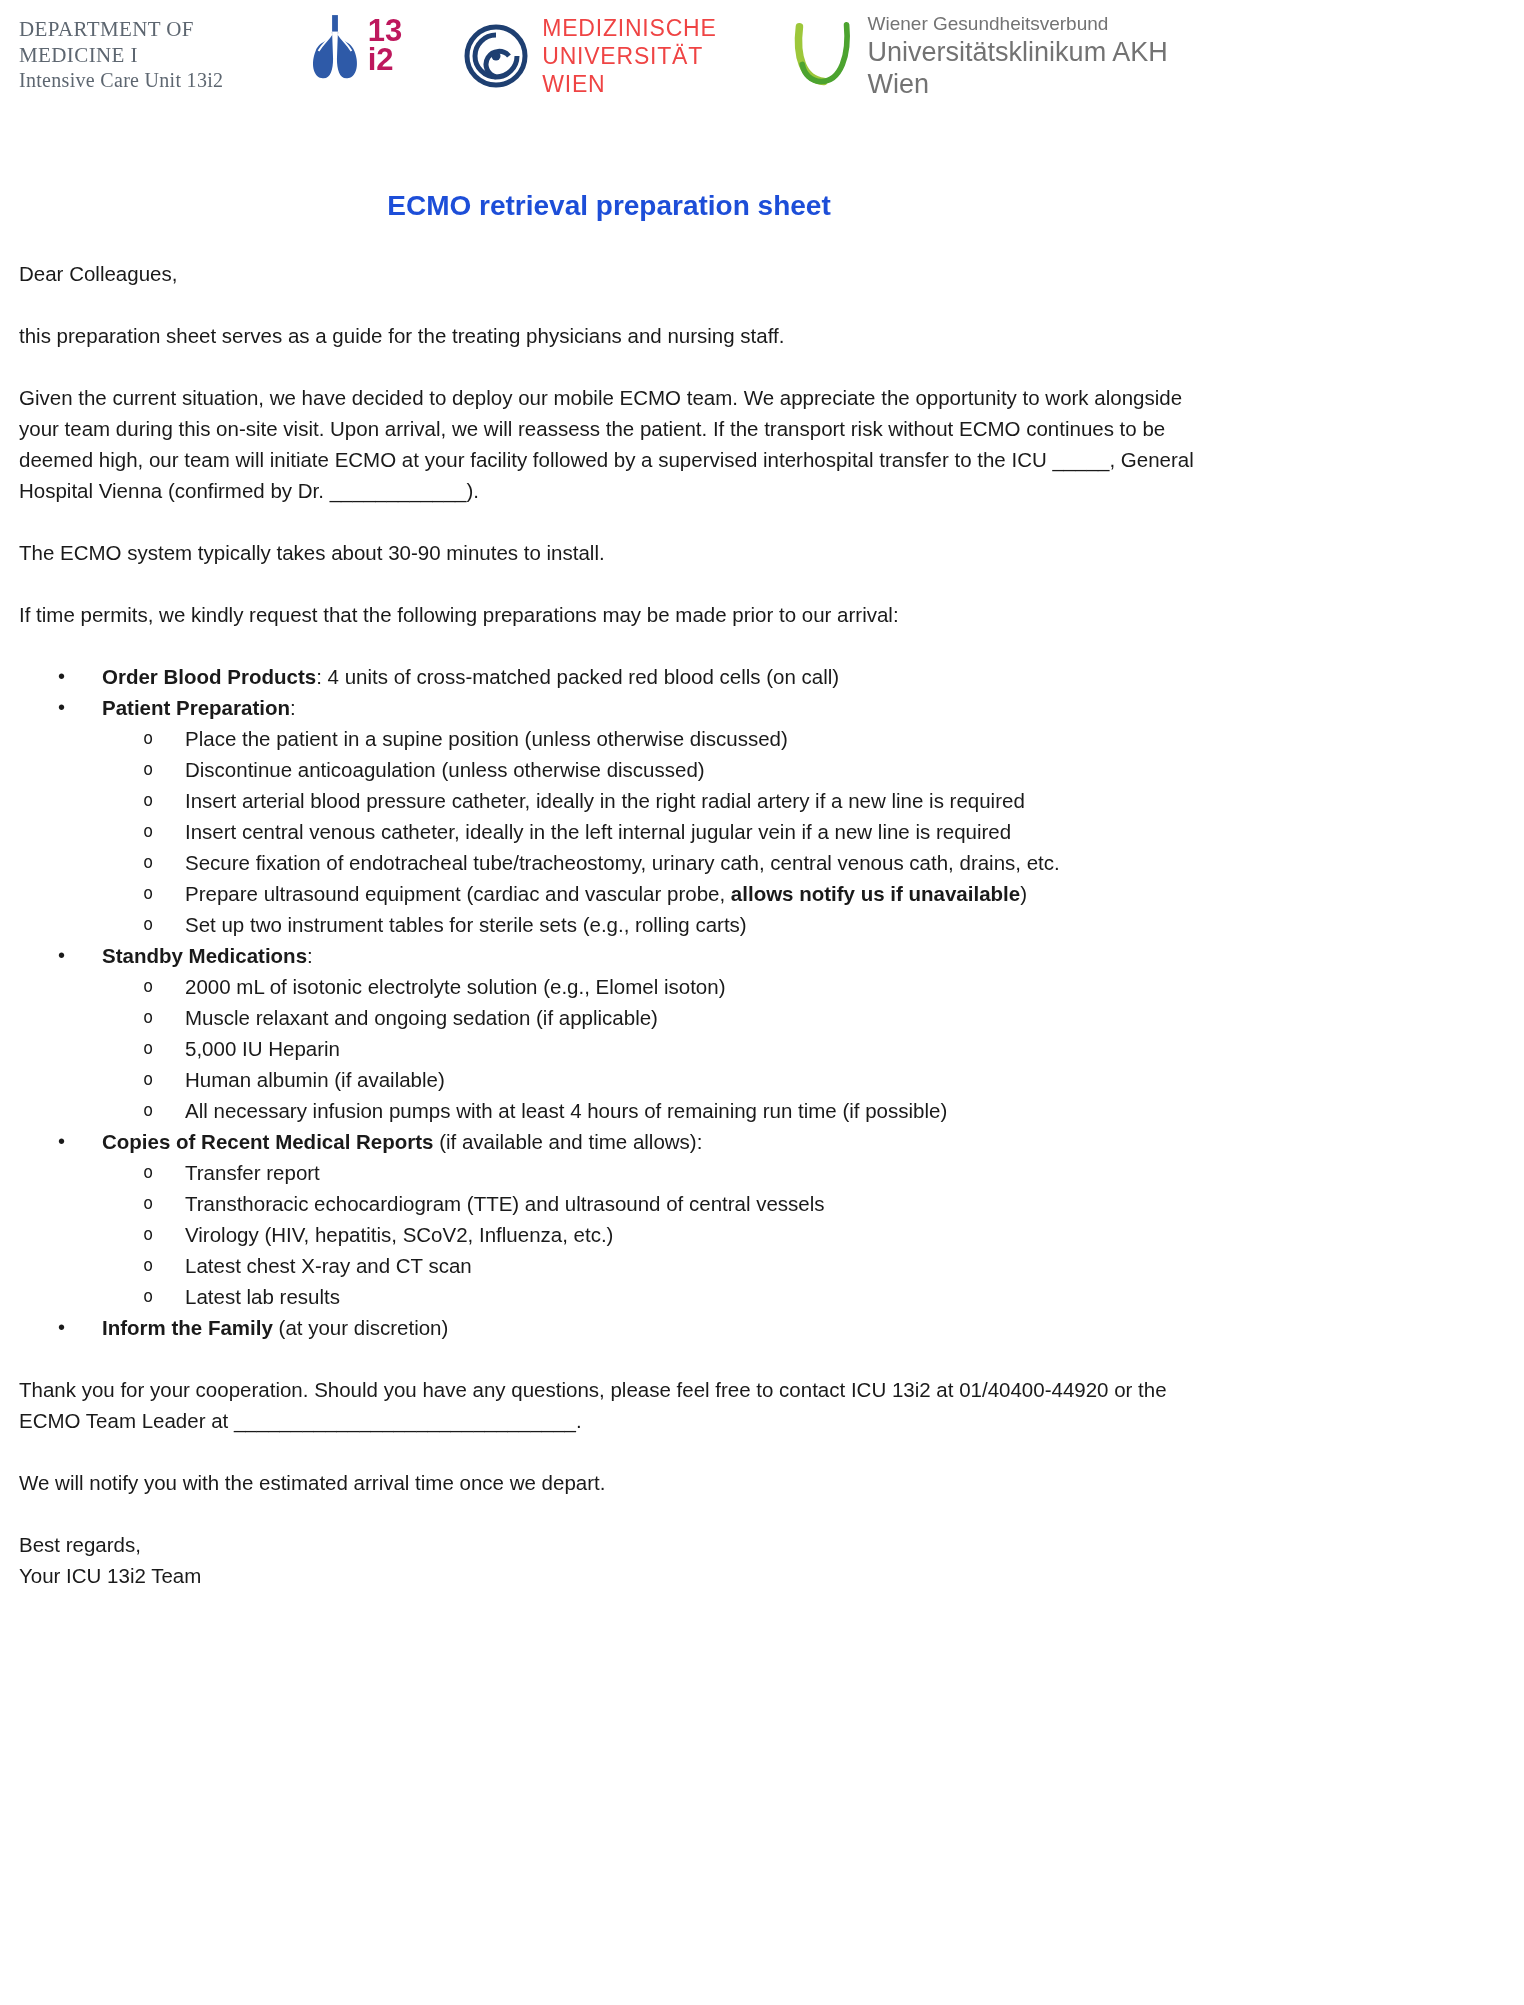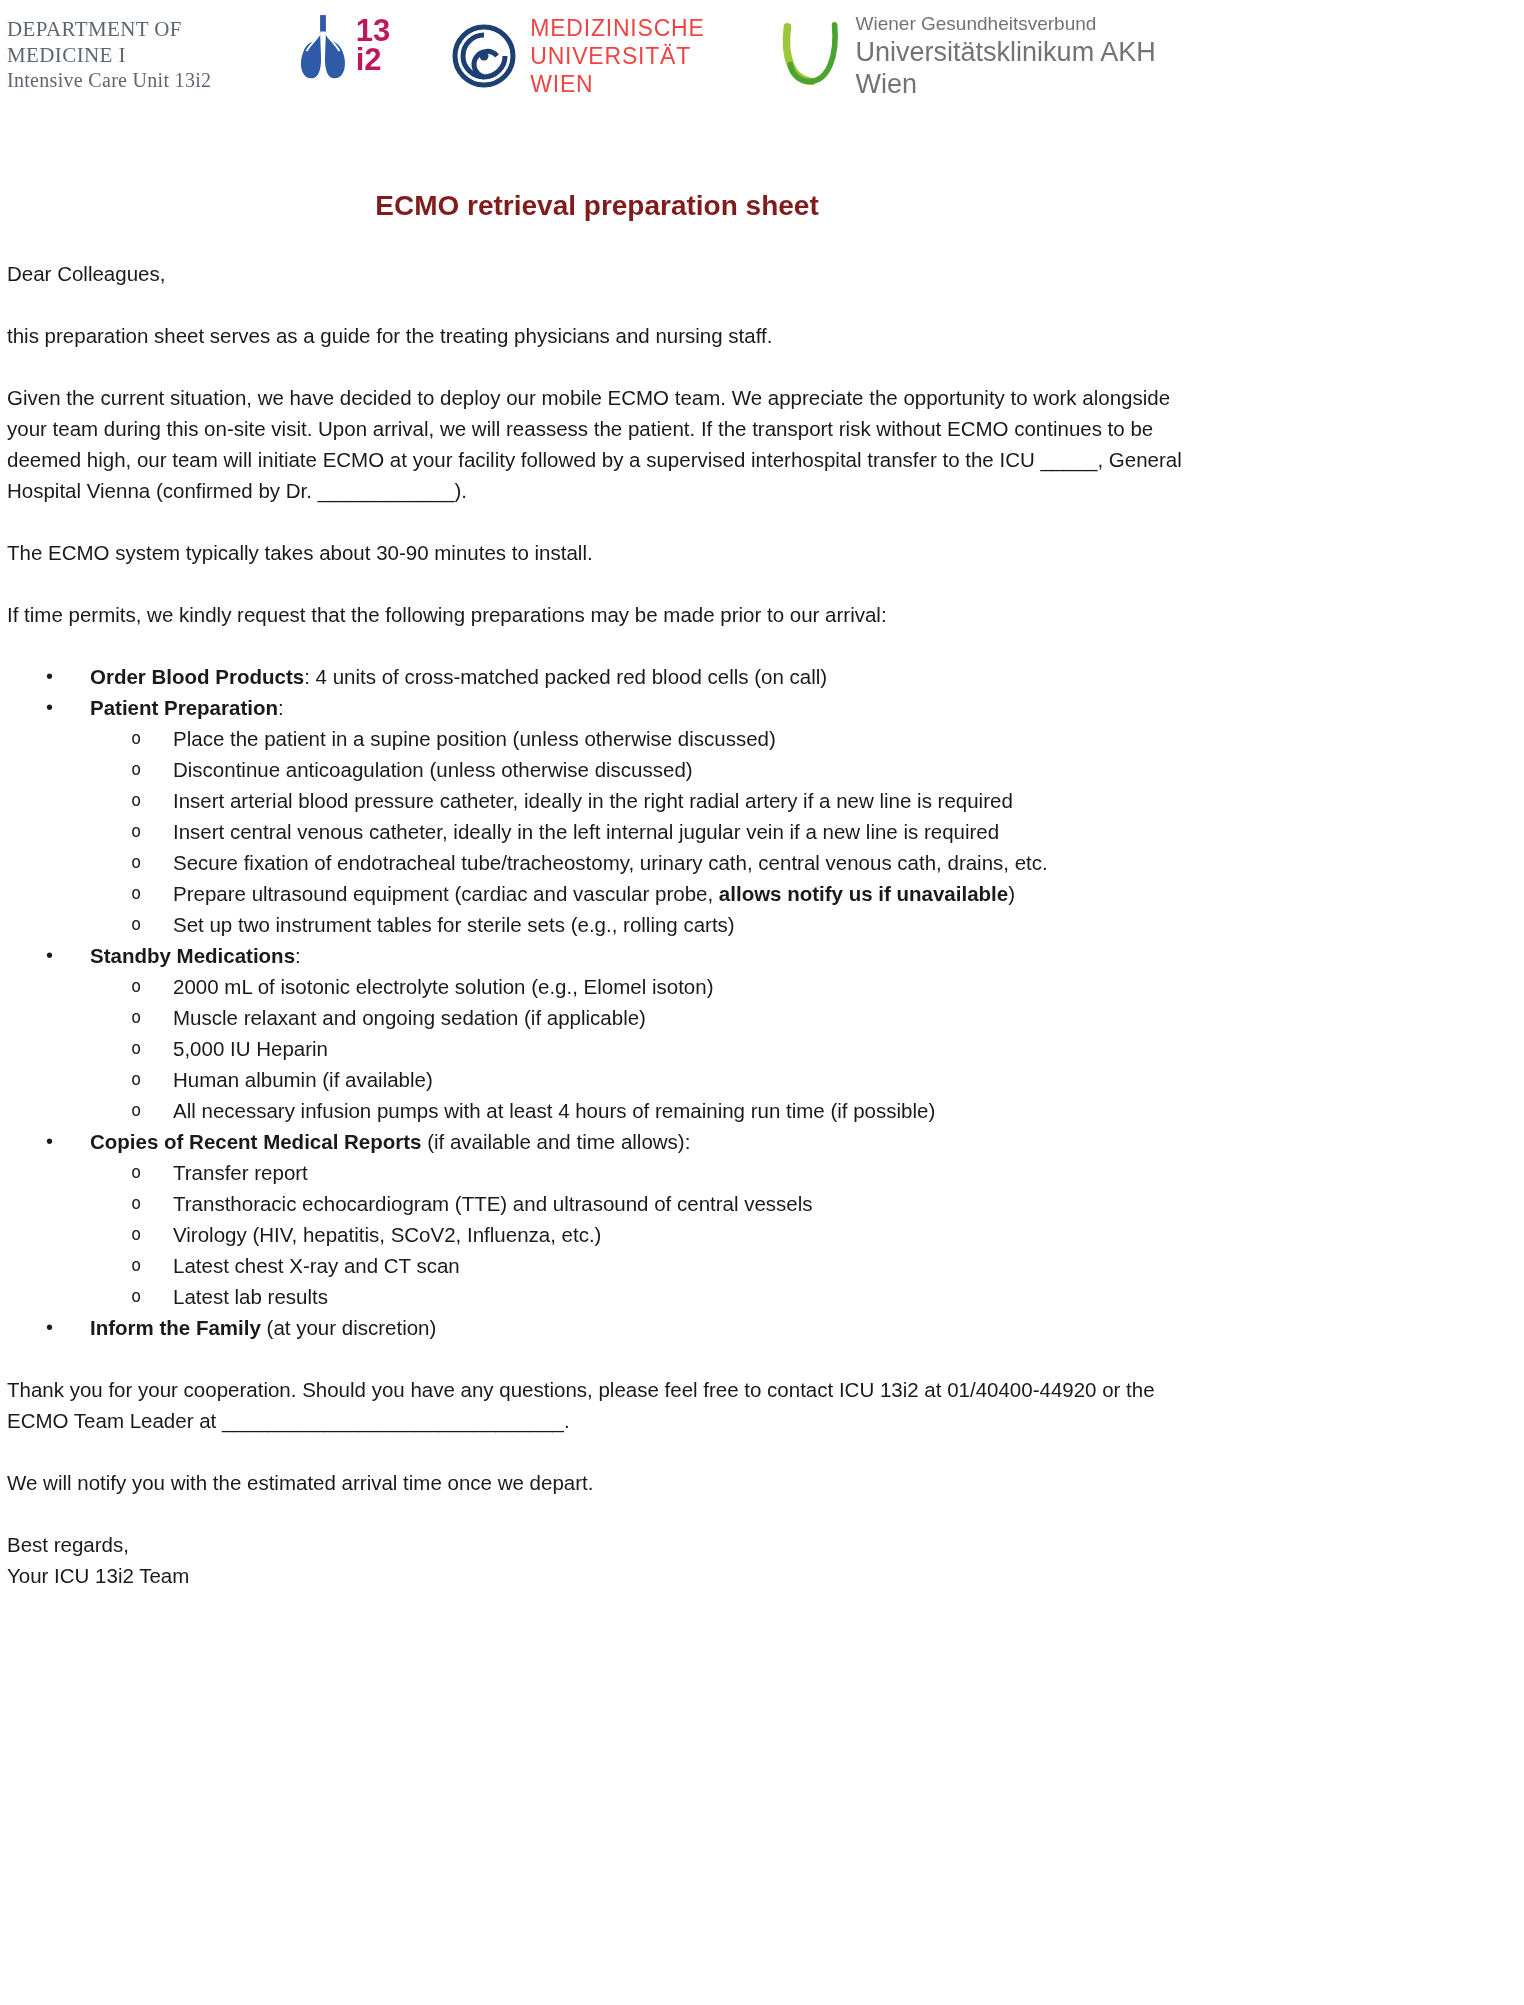--- a/index.html
+++ b/index.html
@@ -4,21 +4,21 @@
 <style>
   * { box-sizing: border-box; }
   html, body { margin: 0; padding: 0; }
   body {
     width: 1524px;
     min-height: 2005px;
     background: #ffffff;
     font-family: "Liberation Sans", sans-serif;
     color: #1a1a1a;
   }
-  .page { padding: 10px 0 30px 7px; }
+  .page { padding: 10px 0 30px 19px; }
 
   
   .header {
     display: flex;
     align-items: flex-start;
     width: 1172px;
     height: 86px;
   }
   .dept {
     width: 306px;
@@ -58,21 +58,21 @@
   .akh-text .l2 { font-size: 27px; line-height: 32px; }
 
   
   .content { width: 1180px; font-size: 20.5px; line-height: 31px; }
   .doc-title {
     width: 1180px;
     text-align: center;
     font-weight: 700;
     font-size: 28px;
     margin: 94px 0 36px 0;
-    color: #7f1d1d;
+    color: #1d4ed8;
   }
   .para { margin: 0 0 31px 0; }
 
   
   .prep-list { margin: 0 0 31px 0; }
   .li { display: flex; line-height: 31px; }
   .li .marker { flex: 0 0 auto; }
   .lvl1 { padding-left: 39px; }
   .lvl1 .marker { width: 44px; font-size: 20px; }
   .lvl2 { padding-left: 124px; }

